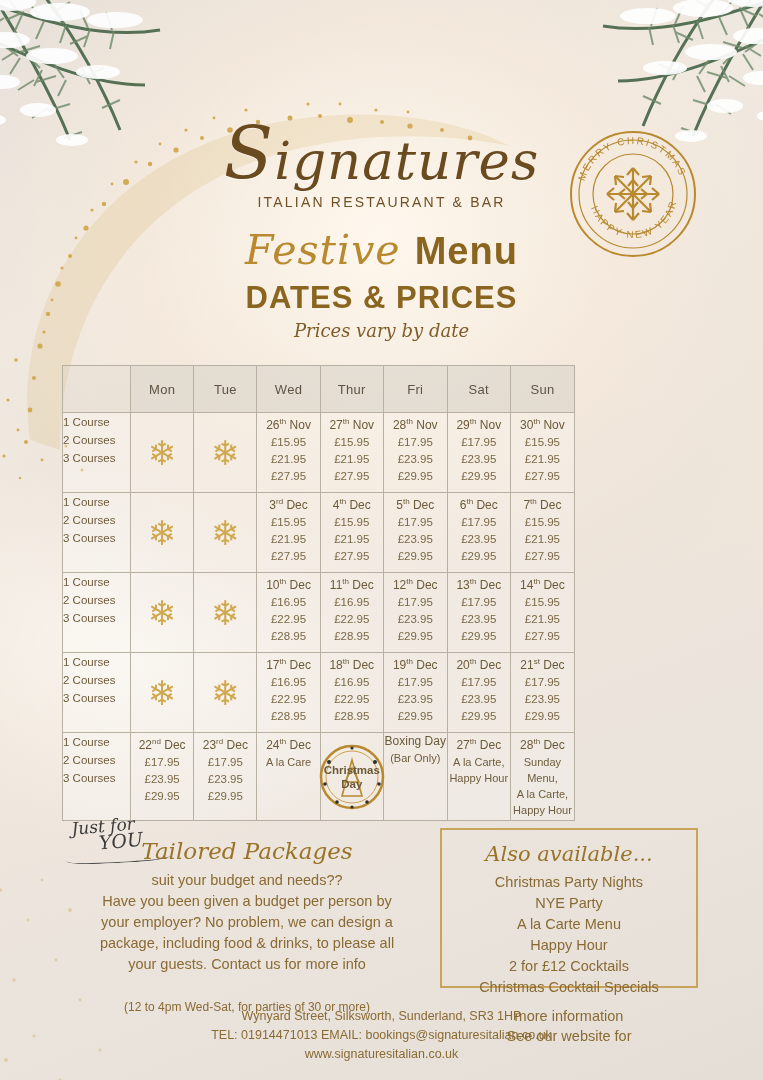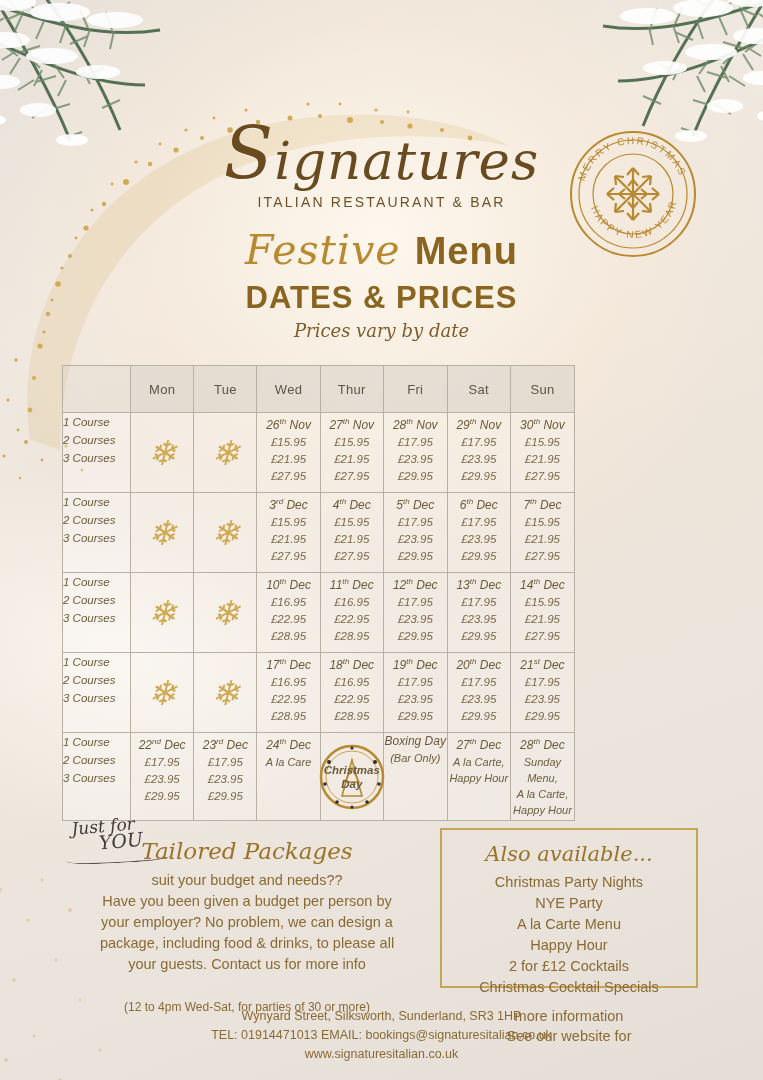--- a/index.html
+++ b/index.html
@@ -73,21 +73,21 @@
   .cal thead th{
     height:46px;
     background:rgba(214,209,201,.55);
     font-size:13px;color:#5f5444;font-weight:normal;
     text-align:center;vertical-align:middle;
     letter-spacing:.3px;
   }
   .cal thead th.blank{background:rgba(214,209,201,.25);width:82px;}
   .daycol{width:79px;}
 
-  .cal tbody tr{height:80px;font-style:italic;}
+  .cal tbody tr{height:80px;}
   .cal tbody tr.last{height:88px;}
   .labelcell{
     background:rgba(255,255,255,.30);
     padding:10px 6px 0 8px;
     font-size:11.5px;color:#6e5b3c;line-height:18px;
     text-align:left;width:82px;
   }
   .cell{
     background:rgba(255,255,255,.22);
     text-align:center;padding-top:9px;

